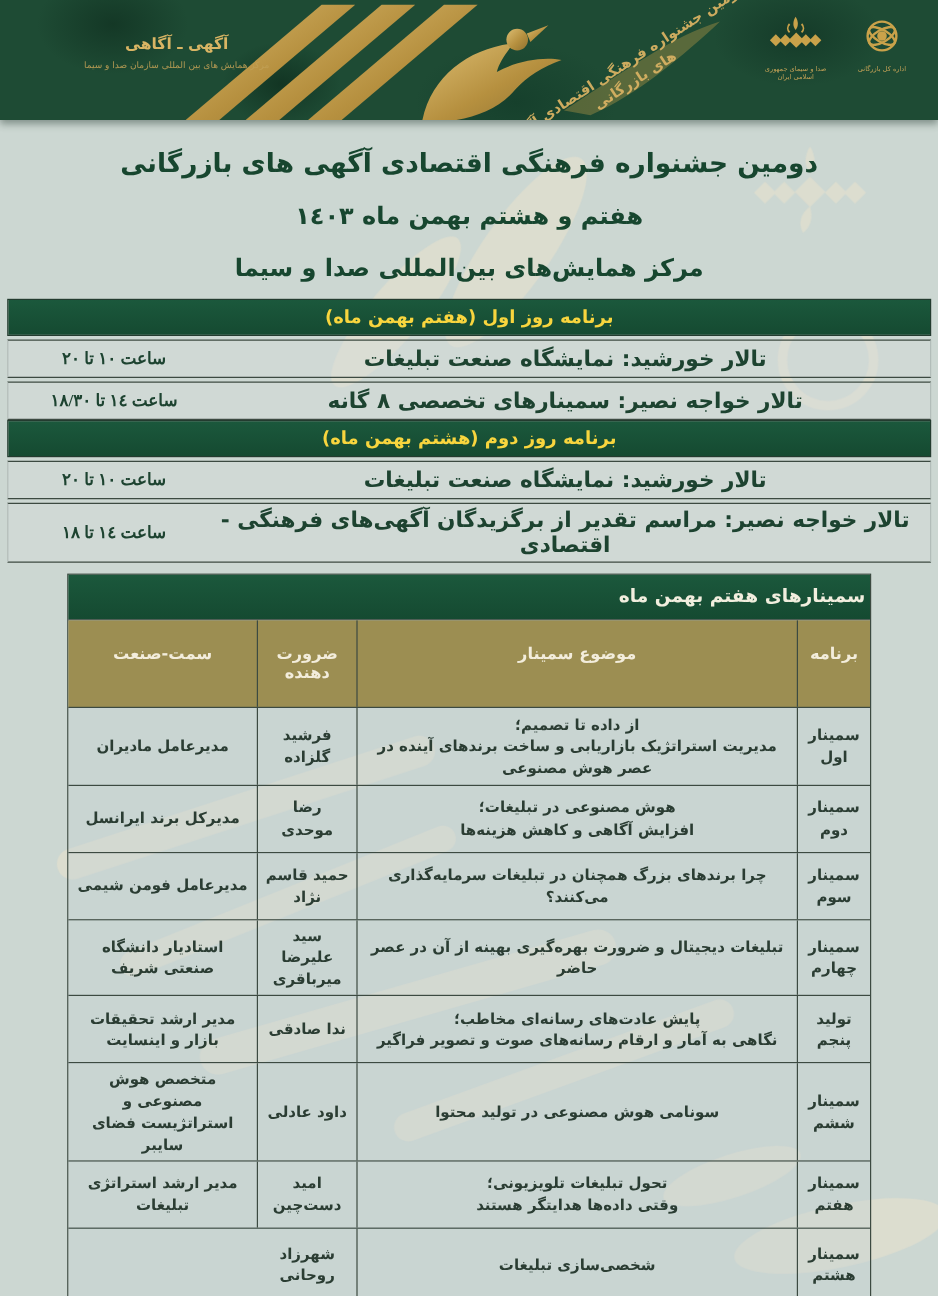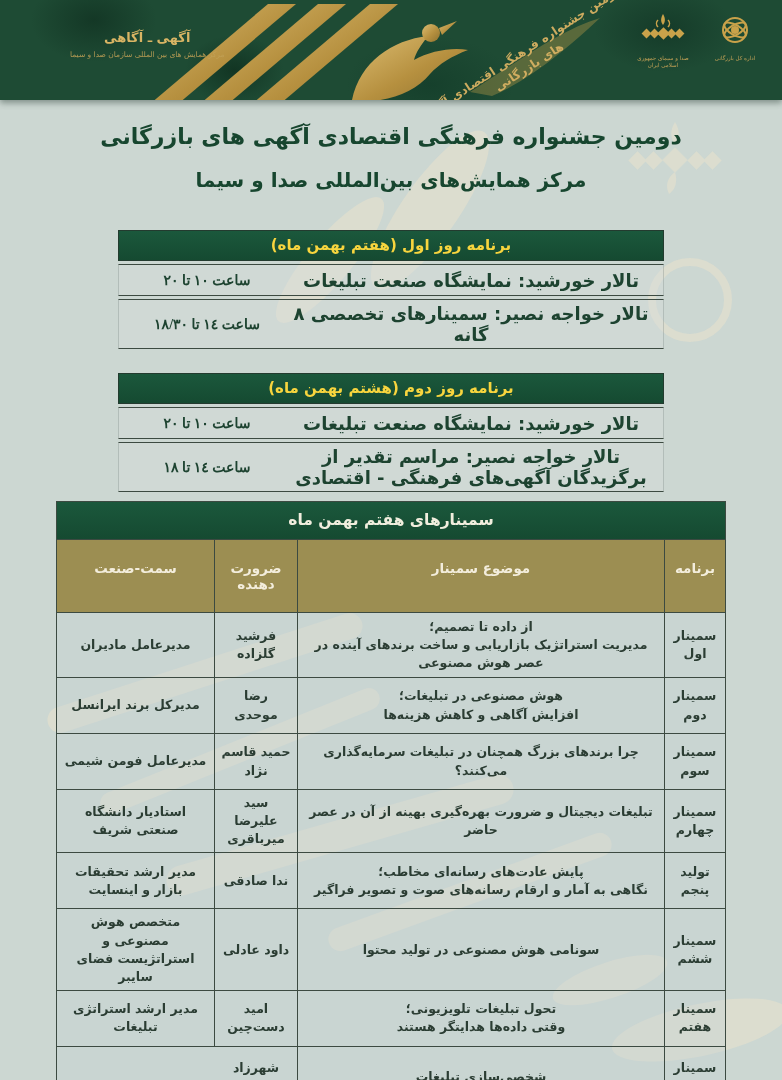--- a/index.html
+++ b/index.html
@@ -45,21 +45,21 @@
 
   .content { position:relative; z-index:1; }
 
   
   .titleblock { padding:24px 20px 14px; text-align:center; color:#17462f; }
   .title-l1 { font-size:22px; font-weight:bold; }
   .title-l2 { font-size:20px; font-weight:bold; margin-top:19px; }
   .title-l3 { font-size:20px; font-weight:bold; margin-top:19px; }
 
   
-  .daytable { width:546px; margin:24px auto 0; }
+  .daytable { width:770px; margin:0 auto 0; }
   .day-header {
     background:linear-gradient(#1b583c,#154a31);
     border:1px solid #233b2f;
     color:#f8d53e; font-weight:bold; font-size:15px;
     text-align:center; padding:5px 4px 6px;
   }
   .day-row {
     display:flex; align-items:center;
     border:1px solid #41504735; border-top:1px solid #3c4a41; border-bottom:1px solid #3c4a41;
     background:rgba(214,222,221,.35);
@@ -67,21 +67,21 @@
     color:#1d4330; font-weight:bold;
   }
   .venue-cell { flex:1; text-align:center; font-size:18px; }
   .time-cell { width:160px; text-align:center; font-size:14px;font-family:Liberation Serif, serif; }
 
   
   .semtable { width:670px; margin:9px auto 0; border:1px solid #3c4a41; }
   .sem-title {
     background:linear-gradient(#1b583c,#154a31);
     color:#f1eede; font-weight:bold; font-size:15.5px;
-    text-align:center; padding:9px 4px 10px;
+    padding:9px 4px 10px;
     border-bottom:1px solid #3c4a41;
   }
   .sem-colhead, .sem-row {
     display:grid;
     grid-template-columns:60px 367px 83px 158px;
   }
   .sem-colhead {
     background:#9c8e52; color:#f3eddc; font-weight:bold; font-size:13.5px;
     border-bottom:1px solid #3c4a41;
   }
@@ -200,20 +200,21 @@
 
       <ellipse cx="700" cy="930" rx="90" ry="26" transform="rotate(-12 700 930)"></ellipse>
       <ellipse cx="610" cy="880" rx="60" ry="18" transform="rotate(-18 610 880)"></ellipse>
     </g>
   </svg>
 
   <div class="content">
 
     <section class="titleblock">
       <div class="title-l1">دومین جشنواره فرهنگی اقتصادی آگهی های بازرگانی</div>
+      <div class="title-l2">هفتم و هشتم بهمن ماه ١٤٠٣</div>
       <div class="title-l3">مرکز همایش‌های بین‌المللی صدا و سیما</div>
     </section>
 
     <section class="daytable">
       <div class="day-header">برنامه روز اول (هفتم بهمن ماه)</div>
       <div class="day-row">
         <div class="venue-cell">تالار خورشید: نمایشگاه صنعت تبلیغات</div>
         <div class="time-cell">ساعت ١٠ تا ٢٠</div>
       </div>
       <div class="day-row">

